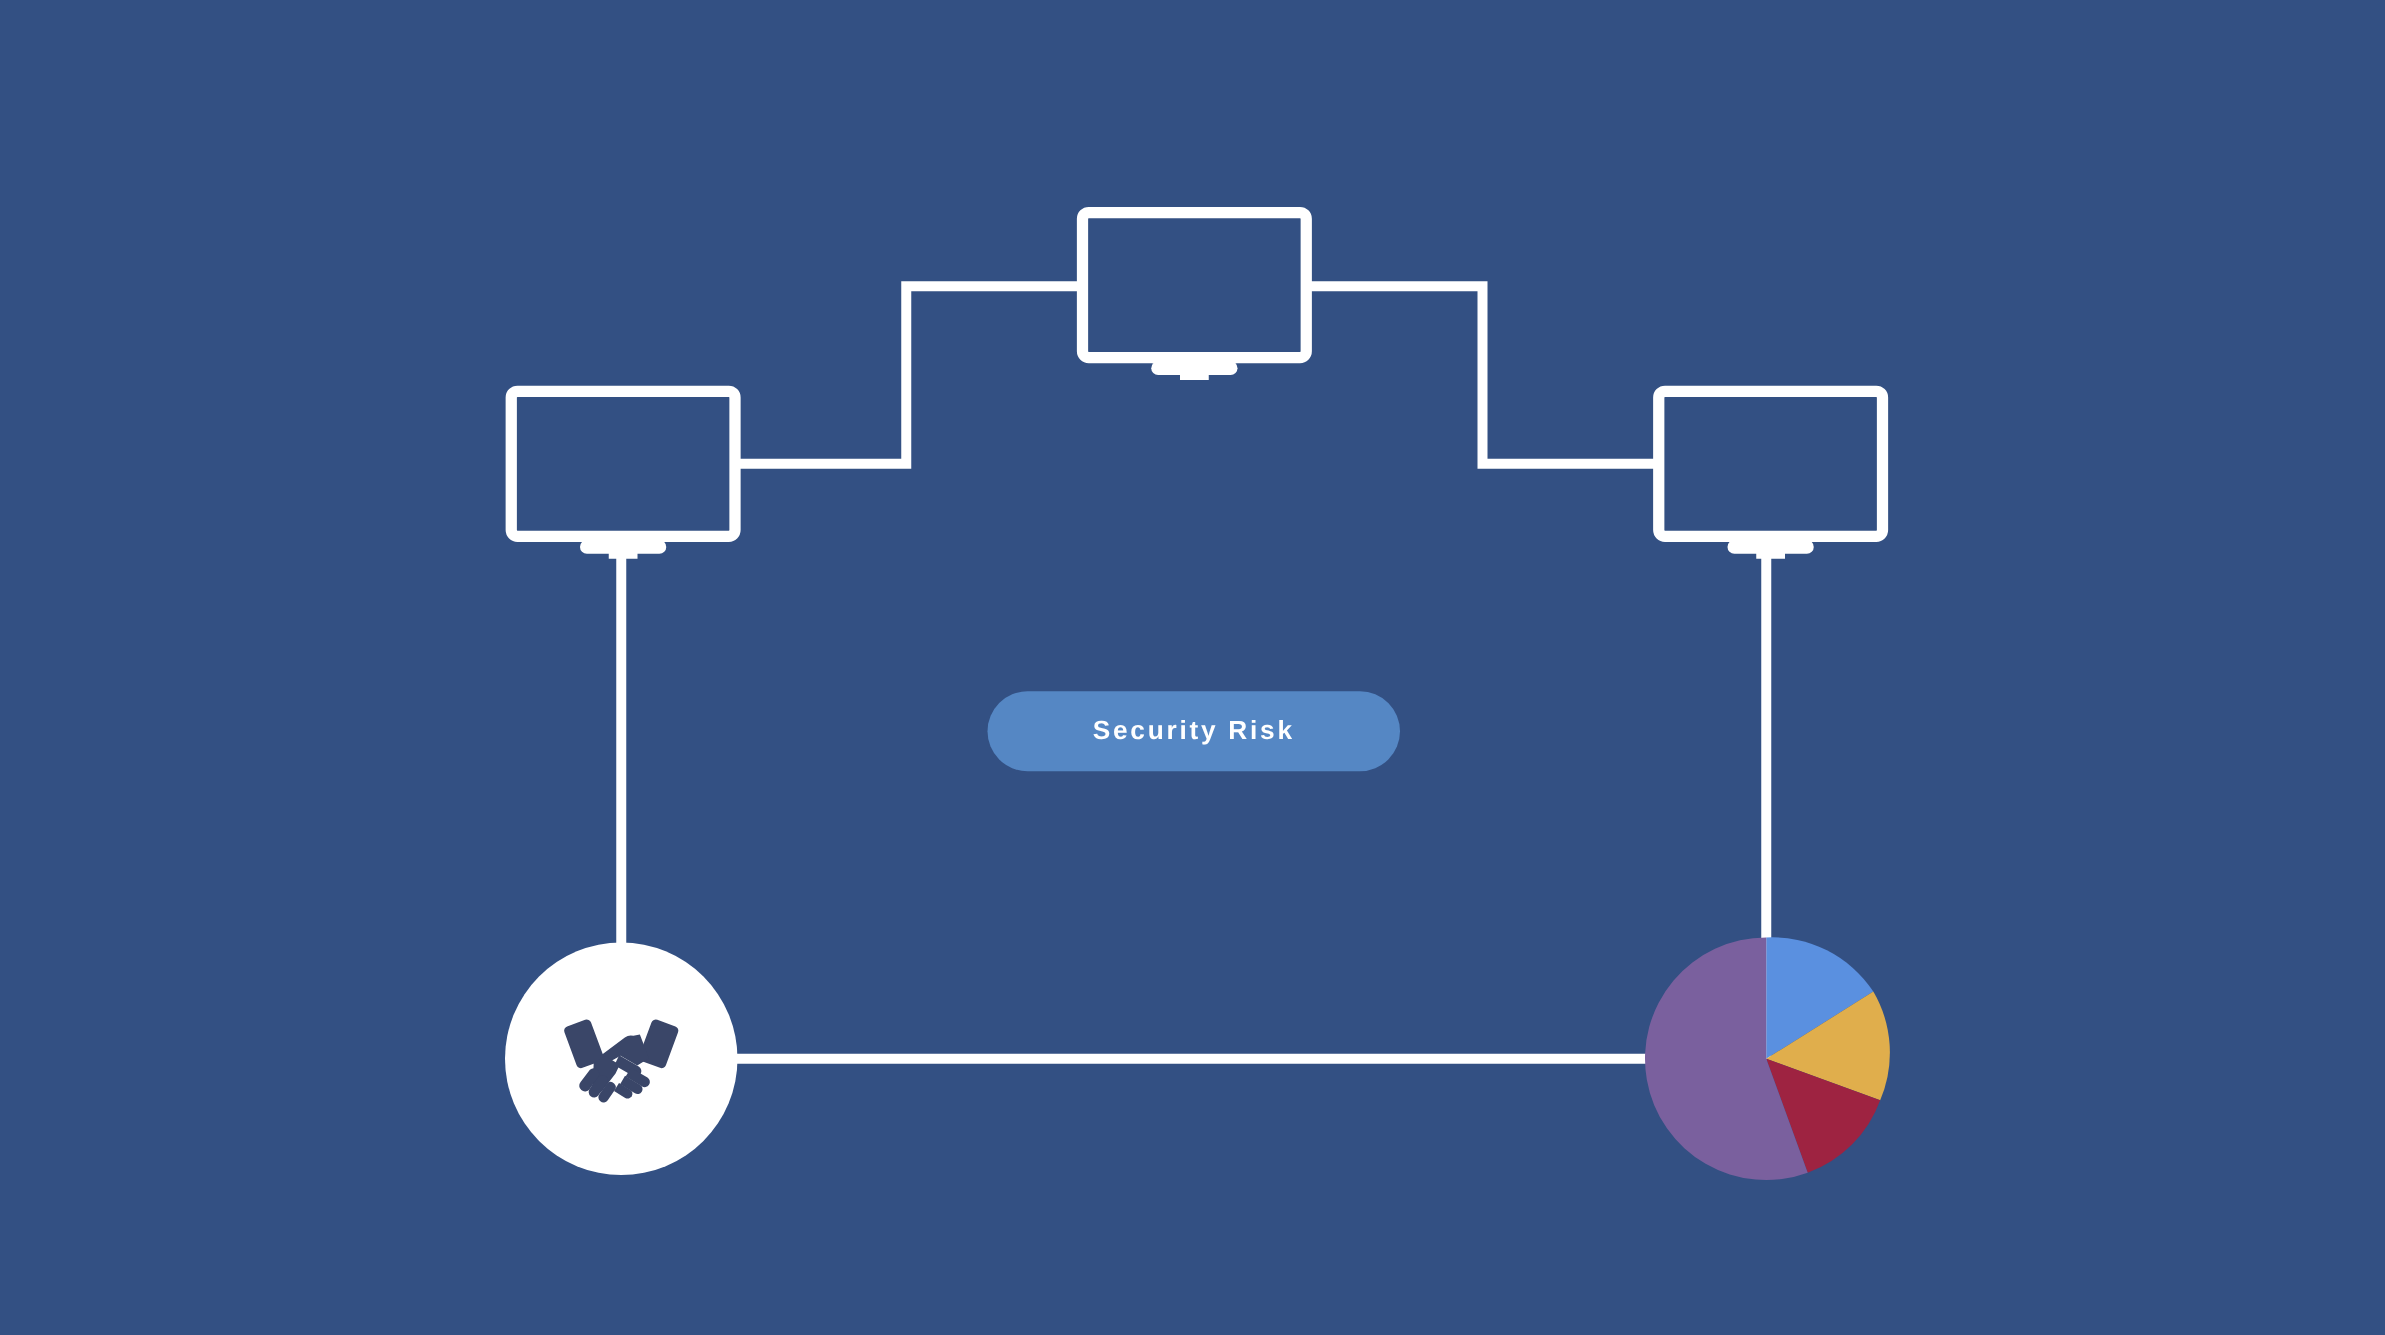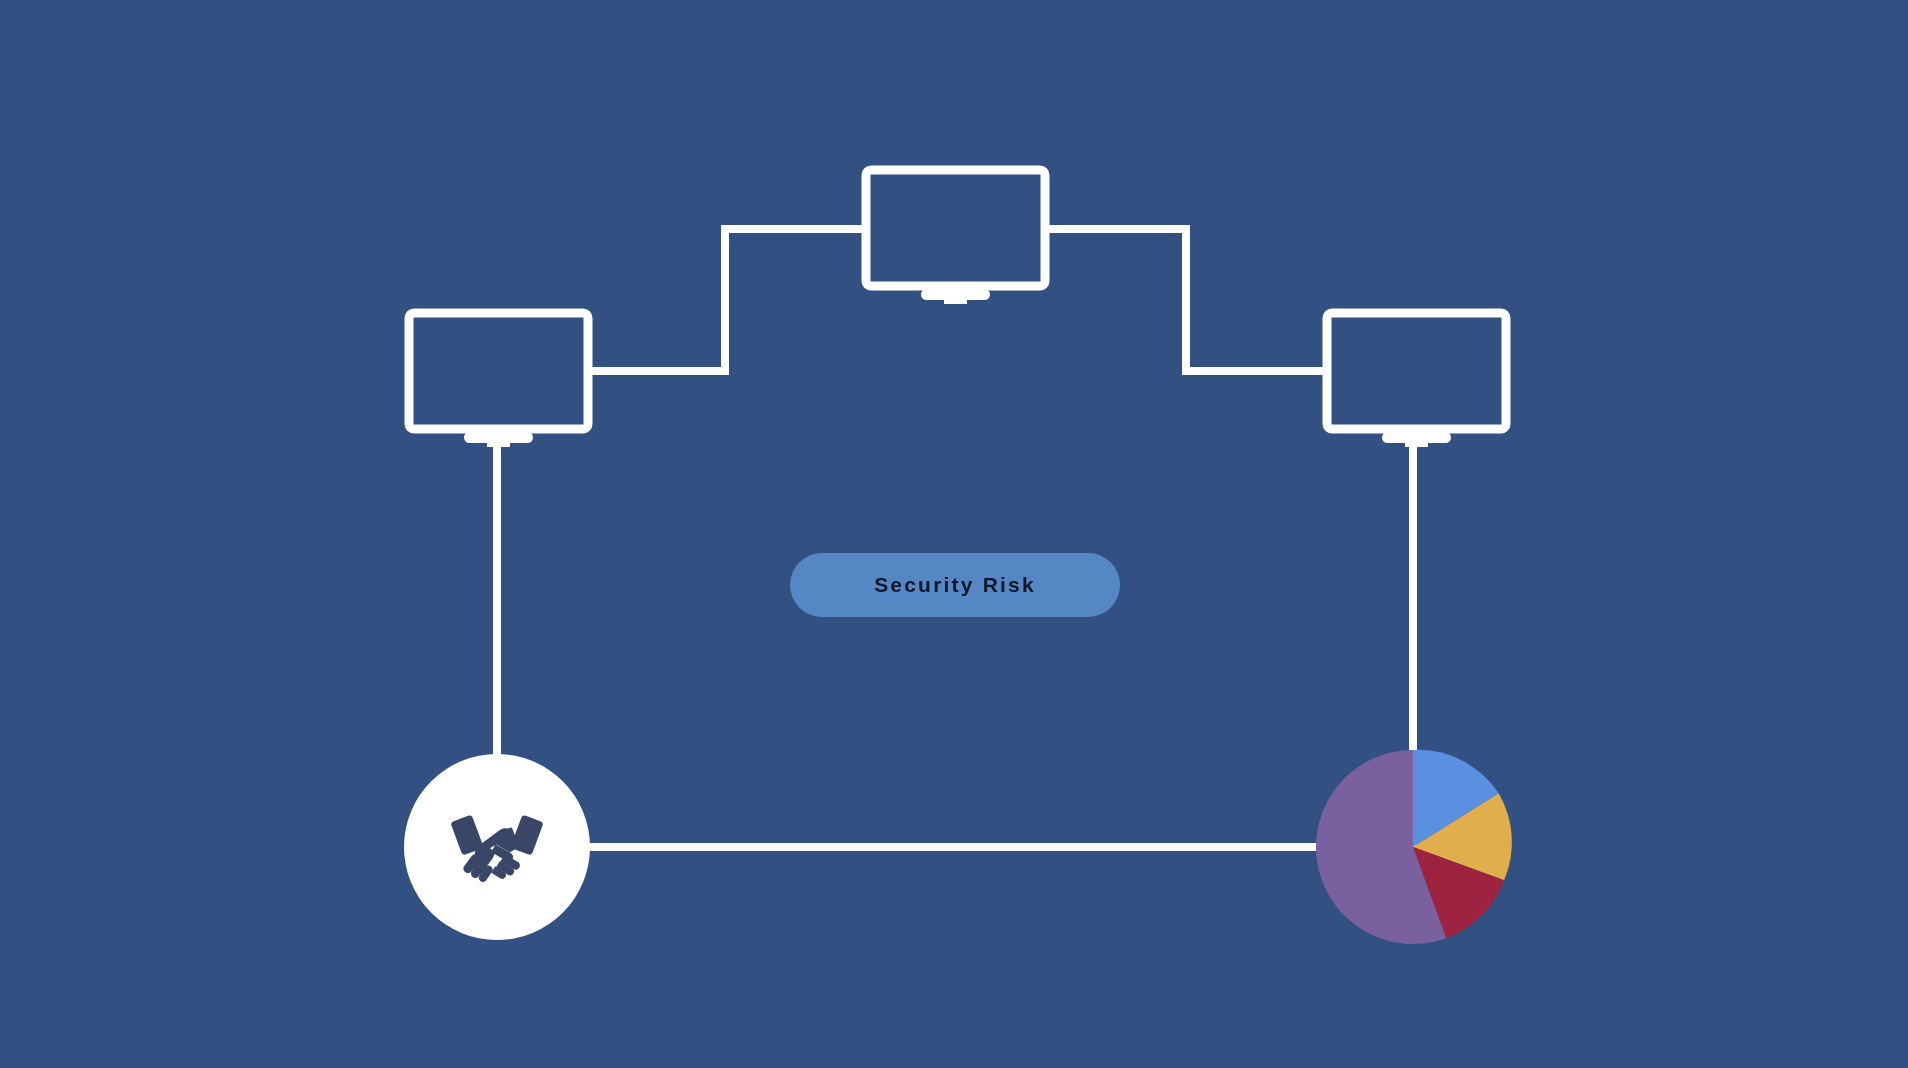--- a/index.html
+++ b/index.html
@@ -29,21 +29,21 @@
     top: 553px;
     width: 330px;
     height: 64px;
     border-radius: 32px;
     background: #5587c4;
     display: flex;
     align-items: center;
     justify-content: center;
   }
   .pill-label span {
-    color: #0f172a;
+    color: #ffffff;
     font-family: "Liberation Sans", sans-serif;
     font-size: 21px;
     font-weight: bold;
     letter-spacing: 2.2px;
     white-space: nowrap;
   }
 </style>
 </head>
 <body>
 

